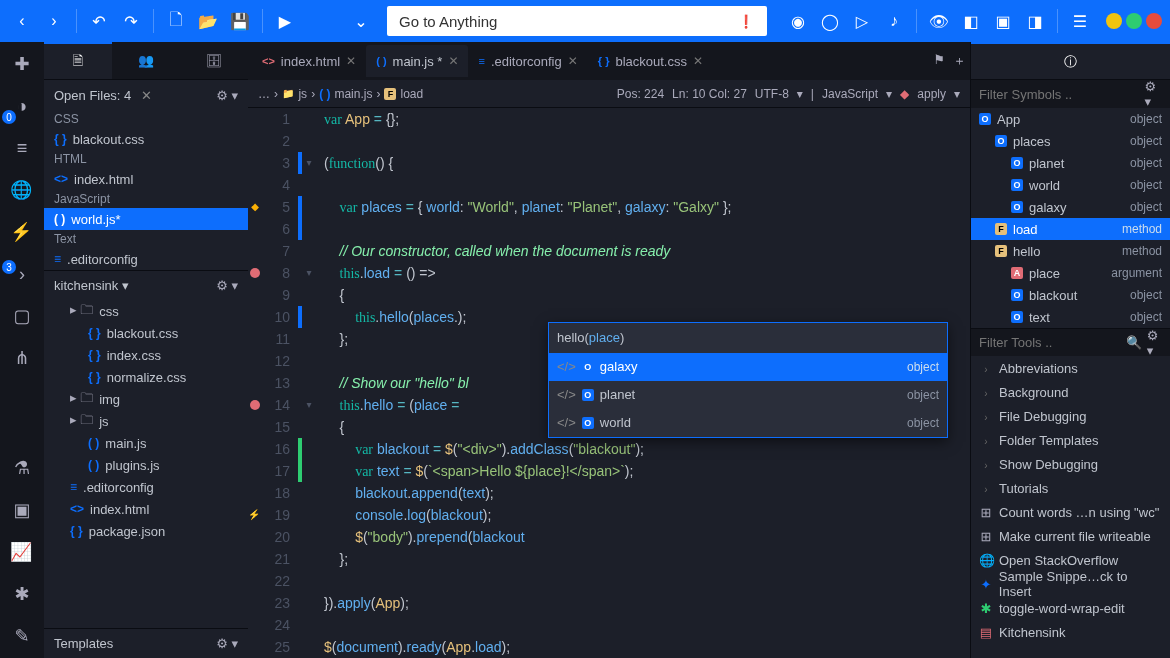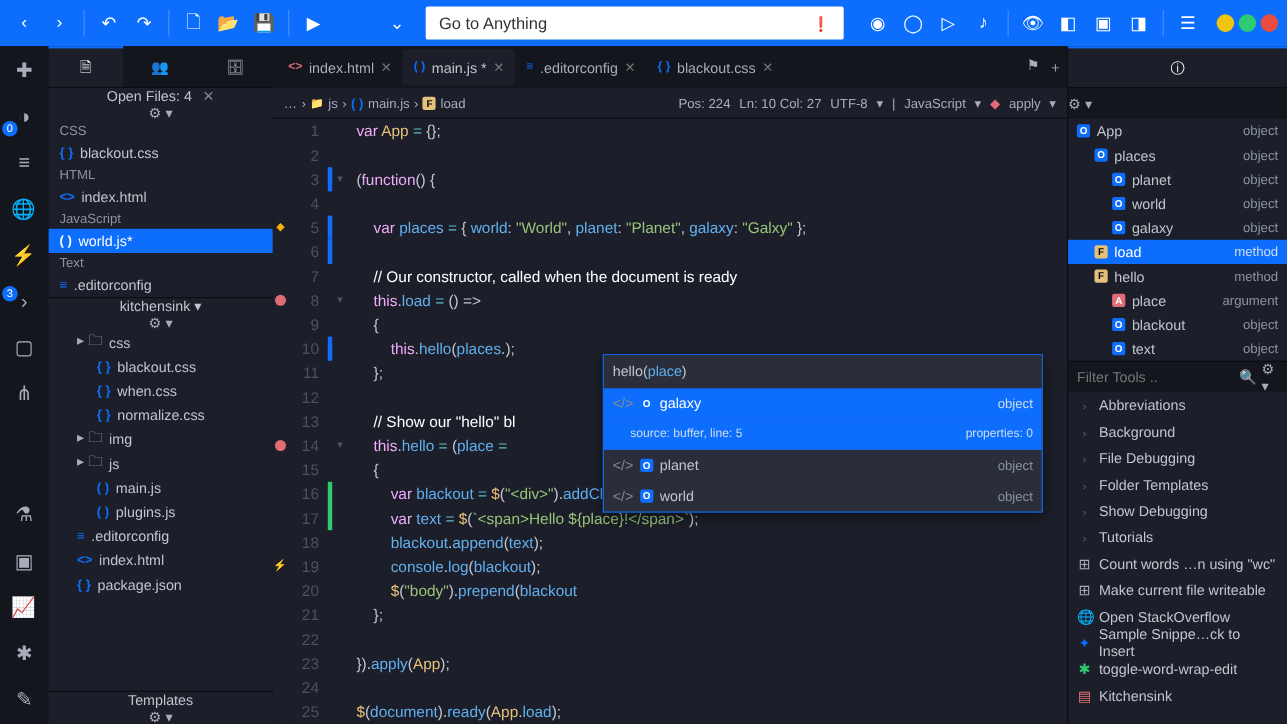--- a/index.html
+++ b/index.html
@@ -17,21 +17,21 @@
 .rail { width: 44px; background: #14161d; display: flex; flex-direction: column; align-items: center; padding-top: 8px; gap: 14px; position: relative; }
 .rail-btn { width: 28px; height: 28px; display: flex; align-items: center; justify-content: center; color: #aab; cursor: pointer; font-size: 18px; }
 .rail-bottom { position: absolute; bottom: 8px; display: flex; flex-direction: column; gap: 14px; align-items: center; }
 .badge-num { position: absolute; left: 2px; background: #0d6efd; color: #fff; font-size: 10px; width: 14px; height: 14px; border-radius: 7px; display: flex; align-items: center; justify-content: center; }
 
 .sidebar-l { width: 204px; background: #1c1f29; display: flex; flex-direction: column; }
 .tabrow { height: 38px; display: flex; align-items: center; background: #14161d; border-bottom: 1px solid #0a0c12; }
 .tabrow-item { flex: 1; display: flex; align-items: center; justify-content: center; color: #aab; height: 100%; cursor: pointer; }
 .tabrow-item.active { background: #1c1f29; color: #fff; border-top: 2px solid #0d6efd; }
 
-.panel-hdr { height: 30px; display: flex; align-items: center; justify-content: space-between; padding: 0 10px; font-size: 13px; color: #c0c5ce; background: #1c1f29; flex-direction: column; }
+.panel-hdr { height: 30px; display: flex; align-items: center; justify-content: space-between; padding: 0 10px; font-size: 13px; color: #c0c5ce; background: #1c1f29; }
 .panel-hdr .close { color: #888; cursor: pointer; margin-left: 6px; }
 .gear { color: #aab; cursor: pointer; }
 .group-label { color: #8b93a3; font-size: 12px; padding: 2px 10px; }
 .file-item { display: flex; align-items: center; gap: 6px; padding: 3px 10px; color: #c0c5ce; cursor: pointer; height: 22px; font-size: 13px; }
 .file-item.active { background: #0d6efd; color: #fff; }
 .file-item.indent1 { padding-left: 26px; }
 .file-item.indent2 { padding-left: 44px; }
 .fi-icon { color: #0d6efd; font-size: 12px; font-weight: bold; }
 .file-item.active .fi-icon { color: #fff; }
 .folder-icon { color: #aab; }
@@ -58,21 +58,21 @@
 .line-nums { width: 36px; text-align: right; color: #4b5263; padding-right: 8px; }
 .line-nums div { height: 22px; }
 .fold-gutter { width: 14px; color: #4b5263; }
 .fold-gutter div { height: 22px; text-align: center; font-size: 10px; }
 .change-bar { width: 4px; }
 .change-bar div { height: 22px; }
 .cb-mod { background: #0d6efd; }
 .cb-add { background: #2ecc71; }
 .code-lines { flex: 1; padding-left: 8px; }
 .code-lines > div { height: 22px; white-space: pre; }
-.k { color: #f0abfc; } .s { color: #98c379; } .n { color: #61afef; } .p { color: #c0c5ce; } .o { color: #56b6c2; } .c { color: #ffffff; } .t { color: #e5c07b; }
+.k { color: #14b8a6; font-family: Liberation Serif, serif; } .s { color: #98c379; } .n { color: #61afef; } .p { color: #c0c5ce; } .o { color: #56b6c2; } .c { color: #86efac; font-style: italic; } .t { color: #e5c07b; }
 
 .autocomplete { position: absolute; left: 300px; top: 214px; width: 400px; background: #2a2e3a; border: 1px solid #0d6efd; font-family: 'Consolas', monospace; font-size: 13px; box-shadow: 0 4px 12px rgba(0,0,0,0.5); }
 .ac-sig { padding: 4px 8px; background: #2a2e3a; color: #c0c5ce; }
 .ac-sig .param { color: #61afef; }
 .ac-item { display: flex; align-items: center; padding: 3px 8px; gap: 6px; }
 .ac-item.sel { background: #0d6efd; color: #fff; }
 .ac-type { margin-left: auto; color: #8b93a3; font-size: 12px; }
 .ac-item.sel .ac-type { color: #cde; }
 .ac-meta { font-size: 11px; padding: 2px 8px 4px 24px; background: #0d6efd; color: #cde; display: flex; justify-content: space-between; }
 
@@ -194,21 +194,21 @@
         <div class="file-item indent1">
           <span class="folder-icon">▸ 🗀</span>
           <span>css</span>
         </div>
         <div class="file-item indent2">
           <span class="fi-icon">{ }</span>
           <span>blackout.css</span>
         </div>
         <div class="file-item indent2">
           <span class="fi-icon">{ }</span>
-          <span>when.css</span>
+          <span>index.css</span>
         </div>
         <div class="file-item indent2">
           <span class="fi-icon">{ }</span>
           <span>normalize.css</span>
         </div>
         <div class="file-item indent1">
           <span class="folder-icon">▸ 🗀</span>
           <span>img</span>
         </div>
         <div class="file-item indent1">
@@ -437,24 +437,20 @@
         <div class="ac-sig">
           <span>hello(</span><span class="param">place</span><span>)</span>
         </div>
         <div id="ac-items">
             <div class="ac-item sel">
               <span style="color:#888">&lt;/&gt;</span>
               <span class="sym-ico sym-o">O</span>
               <span>galaxy</span>
               <span class="ac-type">object</span>
             </div>
-            <div class="ac-meta">
-              <span>source: buffer, line: 5</span>
-              <span>properties: 0</span>
-            </div>
             <div class="ac-item ">
               <span style="color:#888">&lt;/&gt;</span>
               <span class="sym-ico sym-o">O</span>
               <span>planet</span>
               <span class="ac-type">object</span>
             </div>
             <div class="ac-item ">
               <span style="color:#888">&lt;/&gt;</span>
               <span class="sym-ico sym-o">O</span>
               <span>world</span>
@@ -463,20 +459,21 @@
           </div>
       </div>
     </div>
   </div>
 
   <div class="sidebar-r">
     <div class="tabrow">
       <div class="tabrow-item active">ⓘ</div>
     </div>
     <div class="filter-row">
+      <input class="filter-input" placeholder="Filter Symbols .." style="">
       <span class="gear">⚙ ▾</span>
     </div>
     <div id="symbols-list">
         <div class="sym-item  ">
           <span class="sym-ico sym-o">O</span>
           <span>App</span>
           <span class="sym-type">object</span>
         </div>
         <div class="sym-item sym-indent1 ">
           <span class="sym-ico sym-o">O</span>

